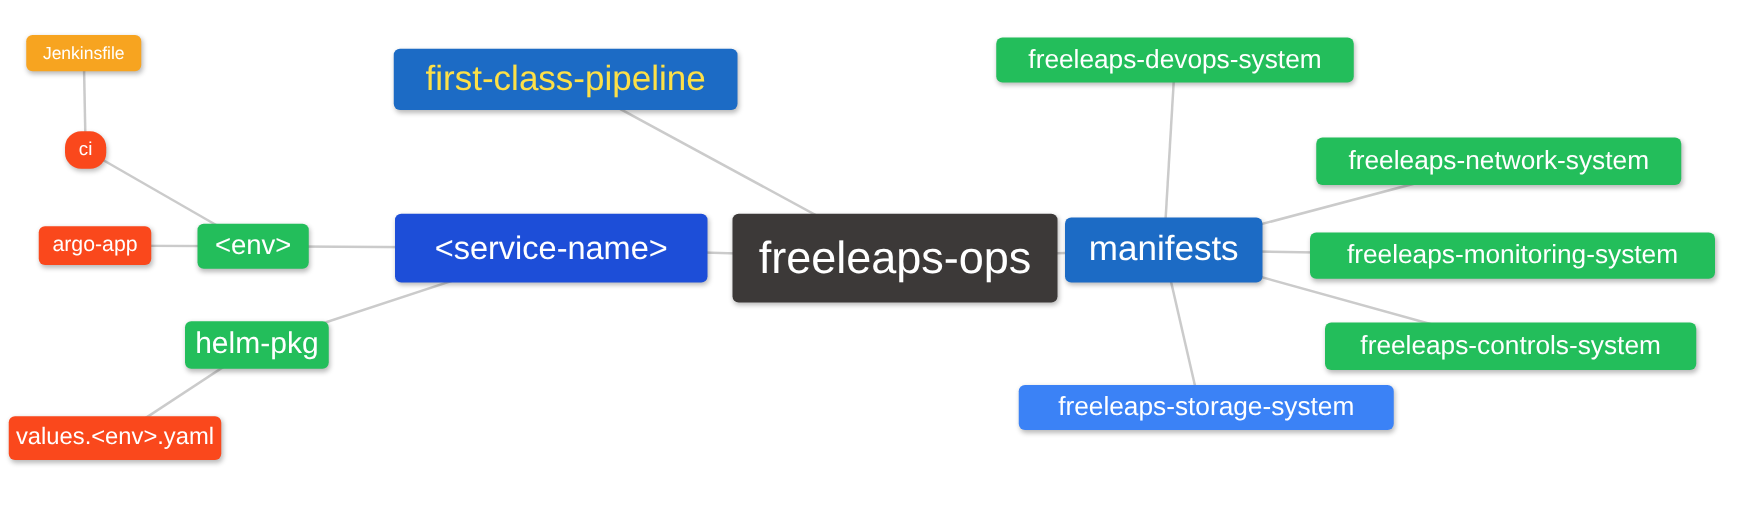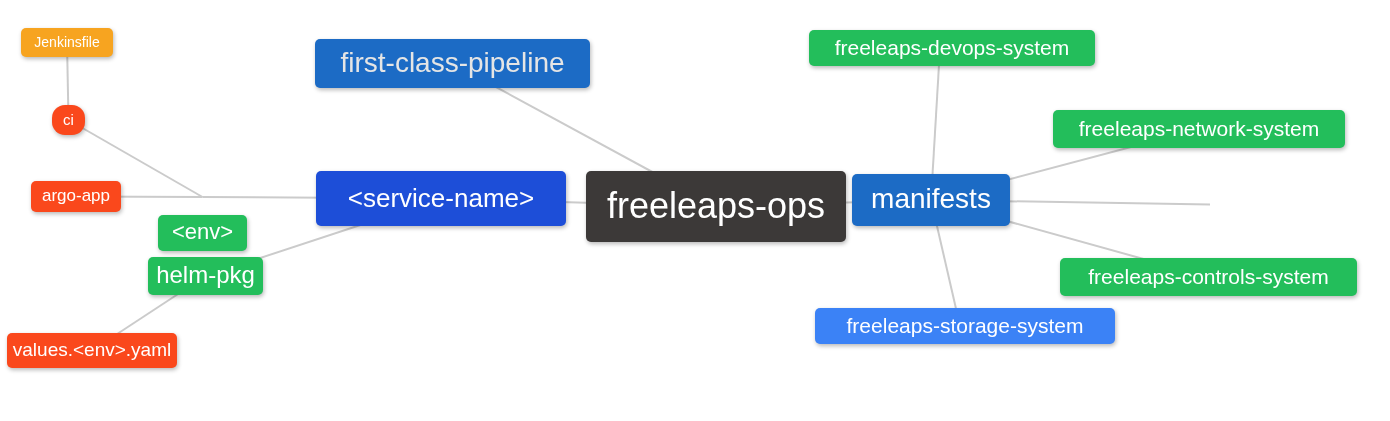--- a/index.html
+++ b/index.html
@@ -62,46 +62,49 @@
     </svg>
 <div class="node" style="left: 21px; top: 28px; width: 92px; height: 29px; font-size: 14px; background: rgb(247, 164, 32); color: rgb(255, 255, 255);">
       <span>Jenkinsfile</span>
     </div>
     <div class="node" style="left: 52px; top: 105px; width: 33px; height: 30px; font-size: 15px; background: rgb(250, 72, 28); color: rgb(255, 255, 255); border-radius: 13px;">
       <span>ci</span>
     </div>
     <div class="node" style="left: 31px; top: 181px; width: 90px; height: 31px; font-size: 17px; background: rgb(250, 72, 28); color: rgb(255, 255, 255); text-align: right;">
       <span>argo-app</span>
     </div>
-    <div class="node" style="left: 158px; top: 179px; width: 89px; height: 36px; font-size: 22px; background: rgb(35, 190, 91); color: rgb(255, 255, 255); margin-top: 36px;">
+    <div class="node" style="left: 158px; top: 179px; width: 89px; height: 36px; font-size: 22px; background: rgb(35, 190, 91); color: rgb(255, 255, 255);">
       <span>&lt;env&gt;</span>
     </div>
     <div class="node" style="left: 148px; top: 257px; width: 115px; height: 38px; font-size: 24px; background: rgb(35, 190, 91); color: rgb(255, 255, 255);">
       <span>helm-pkg</span>
     </div>
     <div class="node" style="left: 7px; top: 333px; width: 170px; height: 35px; font-size: 19px; background: rgb(250, 72, 28); color: rgb(255, 255, 255);">
       <span>values.&lt;env&gt;.yaml</span>
     </div>
-    <div class="node" style="left: 315px; top: 39px; width: 275px; height: 49px; font-size: 28px; background: rgb(28, 107, 197); color: #e5e5e5;">
+    <div class="node" style="left: 315px; top: 39px; width: 275px; height: 49px; font-size: 28px; background: rgb(28, 107, 197); color: #fde047;">
       <span>first-class-pipeline</span>
     </div>
     <div class="node" style="left: 316px; top: 171px; width: 250px; height: 55px; font-size: 26px; background: #1d4ed8; color: rgb(255, 255, 255);">
       <span>&lt;service-name&gt;</span>
     </div>
     <div class="node" style="left: 586px; top: 171px; width: 260px; height: 71px; font-size: 36px; background: rgb(60, 57, 56); color: rgb(255, 255, 255);">
       <span>freeleaps-ops</span>
     </div>
     <div class="node" style="left: 852px; top: 174px; width: 158px; height: 52px; font-size: 28px; background: rgb(28, 107, 197); color: rgb(255, 255, 255); justify-content: center;">
       <span>manifests</span>
     </div>
-    <div class="node" style="left: 797px; top: 30px; width: 286px; height: 36px; font-size: 21px; background: rgb(35, 190, 91); color: rgb(255, 255, 255); margin-left: 12px;">
+    <div class="node" style="left: 797px; top: 30px; width: 286px; height: 36px; font-size: 21px; background: rgb(35, 190, 91); color: rgb(255, 255, 255);">
       <span>freeleaps-devops-system</span>
     </div>
     <div class="node" style="left: 1053px; top: 110px; width: 292px; height: 38px; font-size: 21px; background: rgb(35, 190, 91); color: rgb(255, 255, 255);">
       <span>freeleaps-network-system</span>
+    </div>
+    <div class="node" style="left: 1048px; top: 186px; width: 324px; height: 37px; font-size: 21px; background: rgb(35, 190, 91); color: rgb(255, 255, 255);">
+      <span>freeleaps-monitoring-system</span>
     </div>
     <div class="node" style="left: 1060px; top: 258px; width: 297px; height: 38px; font-size: 21px; background: rgb(35, 190, 91); color: rgb(255, 255, 255);">
       <span>freeleaps-controls-system</span>
     </div>
     <div class="node" style="left: 815px; top: 308px; width: 300px; height: 36px; font-size: 21px; background: #3b82f6; color: rgb(255, 255, 255);">
       <span>freeleaps-storage-system</span>
     </div>
   </div>
 
 </body></html>

